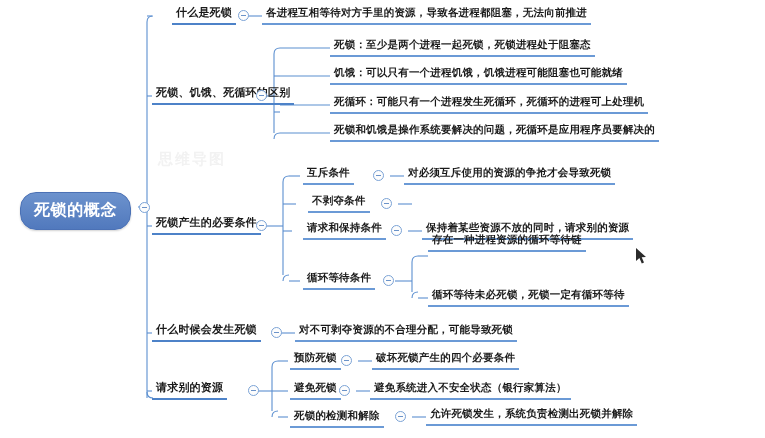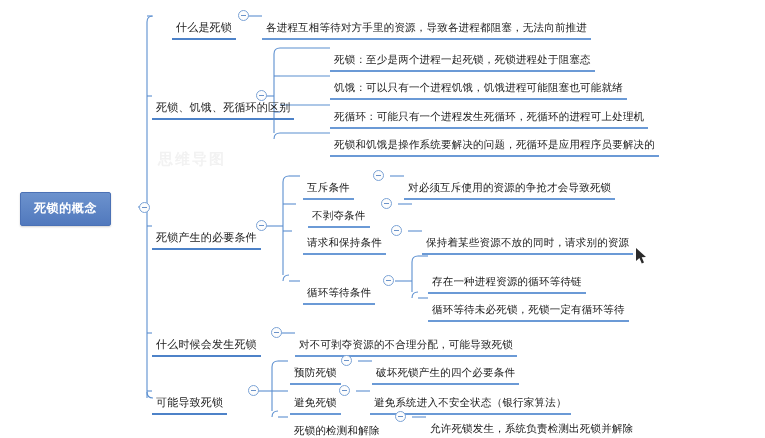--- a/index.html
+++ b/index.html
@@ -30,39 +30,38 @@
   .node {
     position: absolute;
     white-space: nowrap;
     box-sizing: border-box;
   }
   
   .root-node {
     background: #5b84c4;
     background: linear-gradient(to bottom, #6c92cd 0%, #5179bd 100%);
     border: 1px solid #4b71b5;
-    border-radius: 2px;
+    border-radius: 16px;
     color: #ffffff;
     font-weight: bold;
-    font-size: 12px;
+    font-size: 16px;
     padding: 7px 13px 8px 13px;
     letter-spacing: 0.6px;
     box-shadow: 0 1px 2px rgba(0,0,0,0.18);
     text-align: center;
   }
   
   .topic {
     color: #1a1a1a;
-    font-weight: normal;
+    font-weight: bold;
     padding: 0 4px 3px 4px;
     border-bottom: 2.4px solid #5b8fd0;
     font-size: 11px;
     line-height: 15px;
     letter-spacing: 0.2px;
-    margin-top: 15px;
   }
   .topic.lvl2 {
     font-size: 11px;
     border-bottom-color: #4d82c8;
   }
   .topic.lvl3 {
     font-size: 10.5px;
     border-bottom-color: #6b9ad6;
   }
   .topic.leaf {
@@ -206,28 +205,28 @@
 
   <div class="node topic lvl3" style="left:308px; top:193px;">不剥夺条件</div>
   <div class="toggle" style="left:381px; top:198px;"></div>
 
   <div class="node topic lvl3" style="left:303px; top:220px;">请求和保持条件</div>
   <div class="toggle" style="left:391px; top:225px;"></div>
   <div class="node topic lvl3" style="left:303px; top:270px;">循环等待条件</div>
 
   <div class="node topic leaf" style="left:422px; top:220px;">保持着某些资源不放的同时，请求别的资源</div>
   <div class="toggle" style="left:383px; top:275px;"></div>
-  <div class="node topic leaf" style="left:428px; top:259px;">存在一种进程资源的循环等待链</div>
+  <div class="node topic leaf" style="left:428px; top:232px;">存在一种进程资源的循环等待链</div>
   <div class="node topic leaf" style="left:428px; top:287px;">循环等待未必死锁，死锁一定有循环等待</div>
 
   <div class="node topic lvl2" style="left:152px; top:322px;">什么时候会发生死锁</div>
   <div class="toggle" style="left:271px; top:327px;"></div>
   <div class="node topic leaf" style="left:295px; top:322px;">对不可剥夺资源的不合理分配，可能导致死锁</div>
 
-  <div class="node topic lvl2" style="left:152px; top:380px;">可能导致死锁</div>
+  <div class="node topic lvl2" style="left:152px; top:380px;">请求别的资源</div>
   <div class="toggle" style="left:248px; top:385px;"></div>
 
   <div class="node topic lvl3" style="left:290px; top:350px;text-align:center;">预防死锁</div>
   <div class="toggle" style="left:341px; top:355px;"></div>
   <div class="node topic leaf" style="left:372px; top:350px;">破坏死锁产生的四个必要条件</div>
 
   <div class="node topic lvl3" style="left:290px; top:380px;">避免死锁</div>
   <div class="toggle" style="left:339px; top:385px;"></div>
   <div class="node topic leaf" style="left:370px; top:380px;">避免系统进入不安全状态（银行家算法）</div>
 

